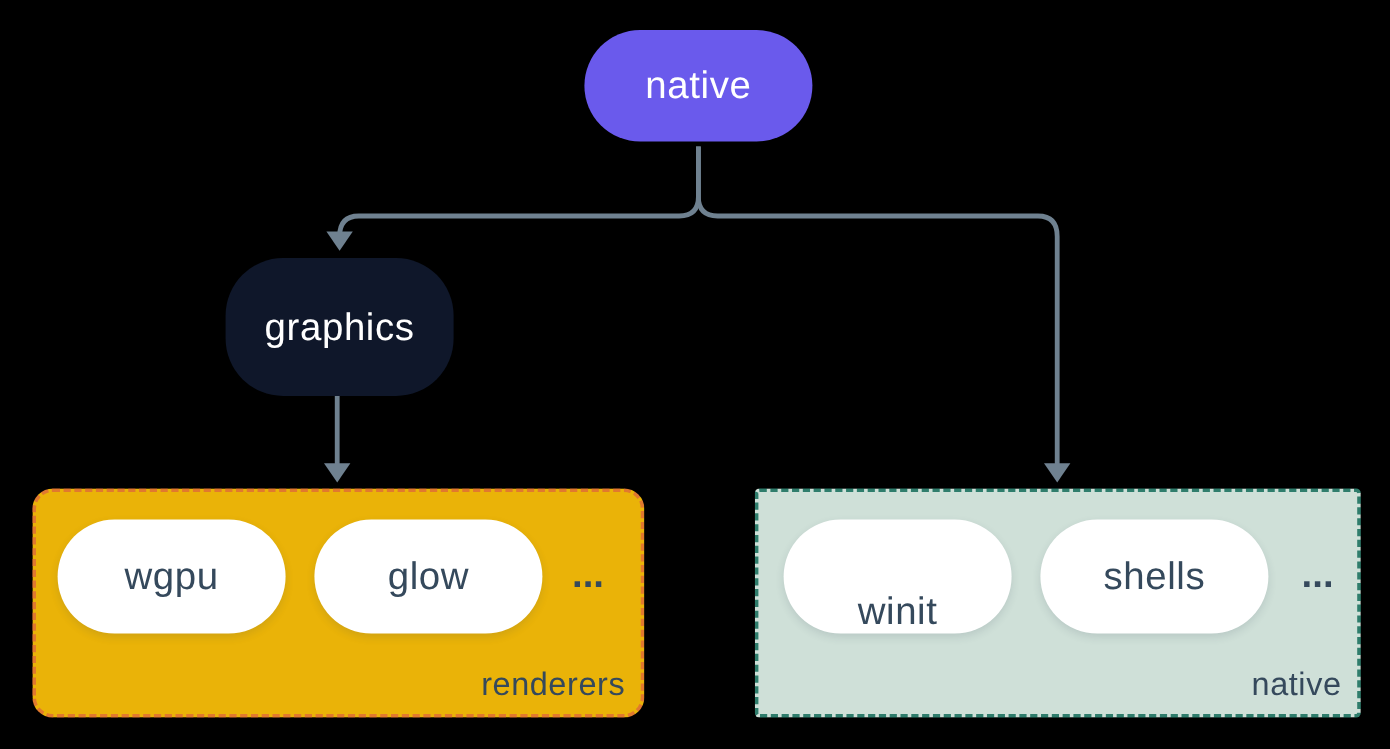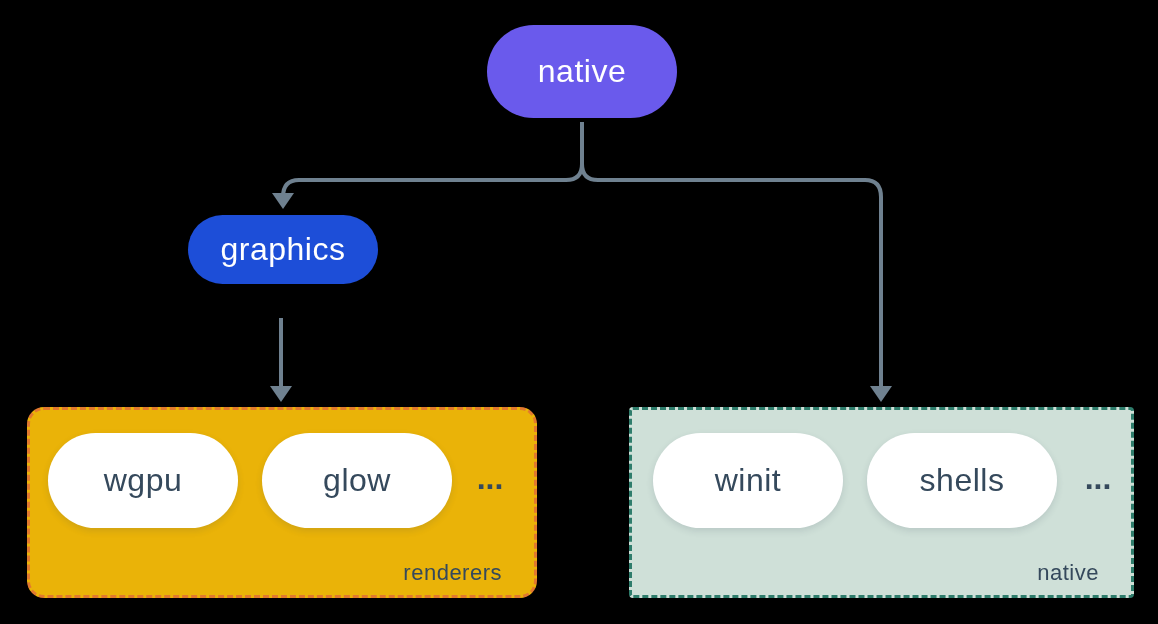--- a/index.html
+++ b/index.html
@@ -35,22 +35,22 @@
     border-radius: 48px;
     z-index: 3;
   }
   .node-native {
     left: 487px; top: 25px;
     width: 190px; height: 93px;
     background: #6a5aec;
   }
   .node-graphics {
     left: 188px; top: 215px;
-    width: 190px; height: 69px;
-    background: #1d4ed8;
+    width: 190px; height: 115px;
+    background: #0f172a;
   }
   .group {
     position: absolute;
     top: 407px;
     height: 191px;
     box-sizing: border-box;
     border: 3px dashed;
     border-radius: 4px;
     z-index: 1;
   }
@@ -78,39 +78,39 @@
     align-items: center;
     justify-content: center;
     font-size: 32px;
     letter-spacing: 0.5px;
     color: #35495c;
     box-shadow: 0 3px 7px rgba(50, 65, 85, 0.14);
     z-index: 3;
   }
   .pill-1 { left: 18px; }
   .pill-2 { left: 232px; }
-  .group-shells .pill-1 { left: 21px; }
+  .group-shells .pill-1 { left: 21px; align-items: flex-end; }
   .group-shells .pill-2 { left: 235px; }
   .ellipsis {
     position: absolute;
     top: 50px;
     width: 44px;
     text-align: center;
     font-size: 32px;
     font-weight: 700;
     color: #35495c;
     z-index: 3;
   }
   .group-renderers .ellipsis { left: 438px; }
   .group-shells .ellipsis { left: 444px; }
   .group-label {
     position: absolute;
-    right: 32px;
+    right: 13px;
     bottom: 9px;
-    font-size: 22px;
+    font-size: 27px;
     letter-spacing: 0.5px;
     color: #35495c;
     z-index: 3;
   }
 </style>
 </head>
 <body>
 
 <div class="canvas">
 

